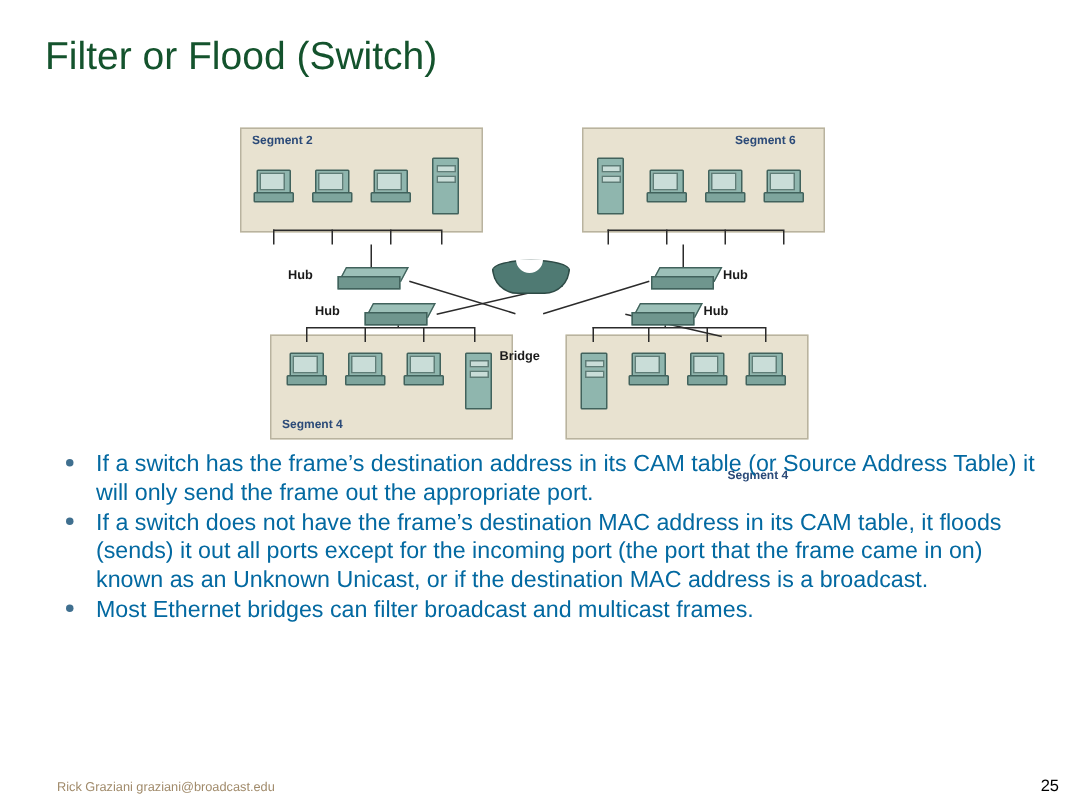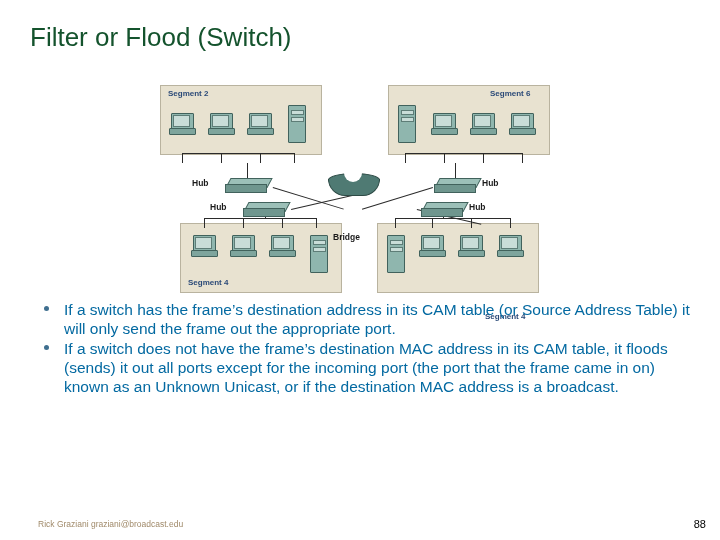--- a/index.html
+++ b/index.html
@@ -382,17 +382,21 @@
 
   <div class="bullets">
     <div class="bullet">
       <span class="dot"></span>
       <span>If a switch has the frame’s destination address in its CAM table (or Source Address Table) it will only send the frame out the appropriate port.</span>
     </div>
     <div class="bullet">
       <span class="dot"></span>
       <span>If a switch does not have the frame’s destination MAC address in its CAM table, it floods (sends) it out all ports except for the incoming port (the port that the frame came in on)  known as an Unknown Unicast, or if the destination MAC address is a broadcast.</span>
     </div>
+    <div class="bullet">
+      <span class="dot"></span>
+      <span>Most Ethernet bridges can filter broadcast and multicast frames.</span>
+    </div>
   </div>
 
   <div class="footer">Rick Graziani graziani@broadcast.edu</div>
-  <div class="pagenum">88</div>
+  <div class="pagenum">25</div>
 </div>
 
 </body></html>

